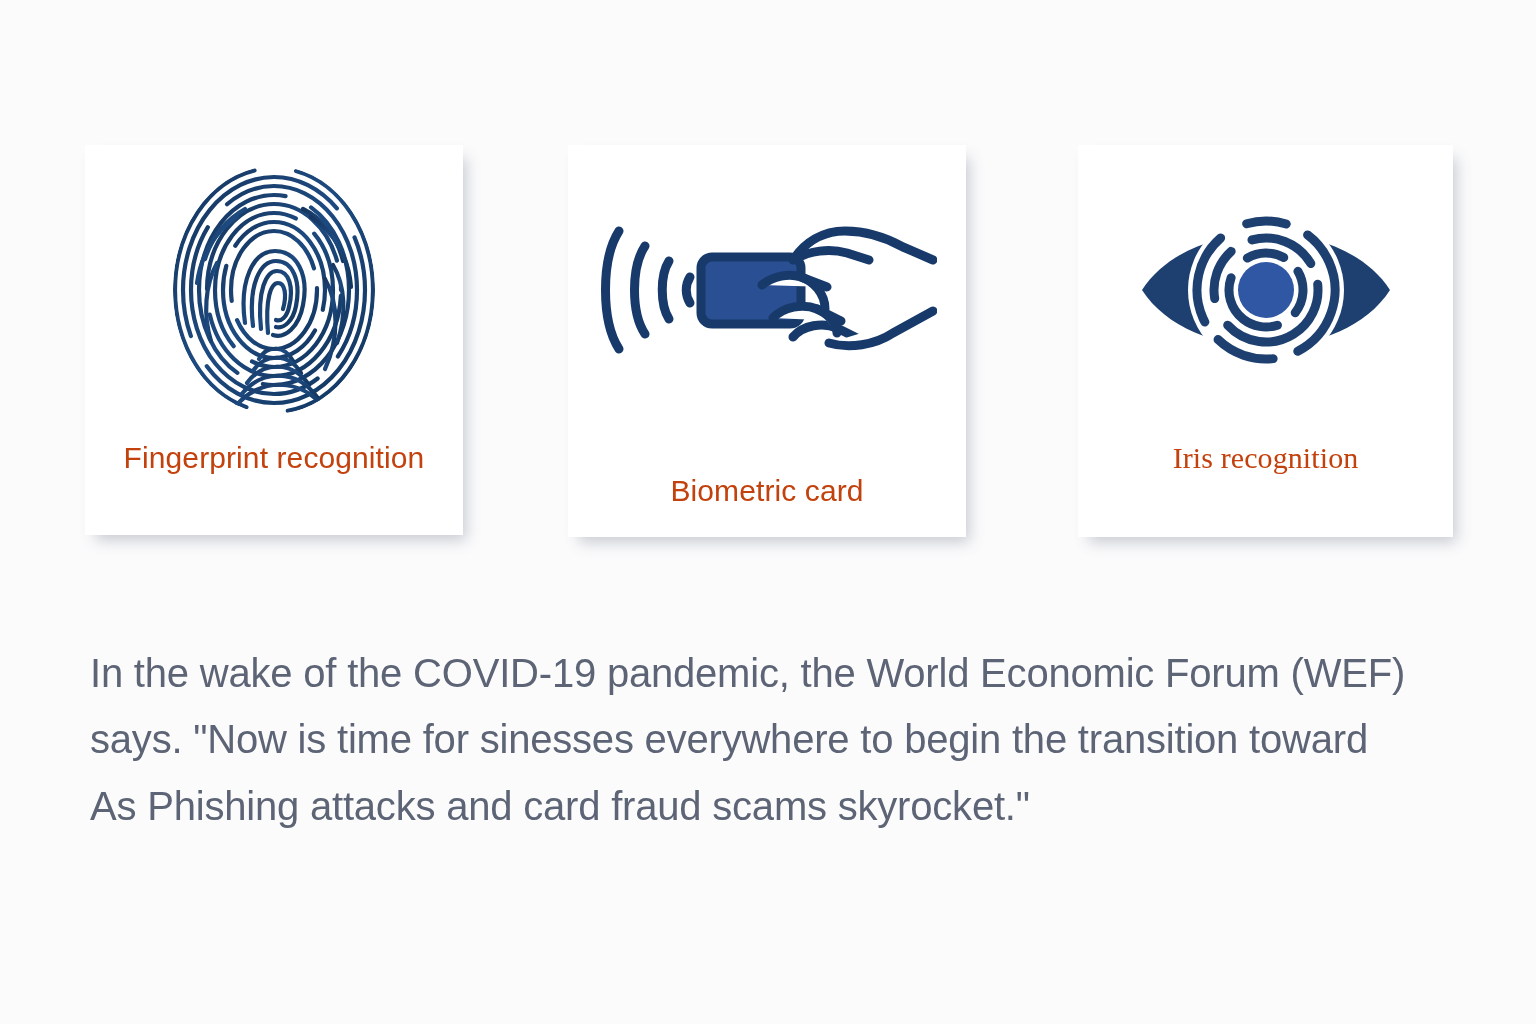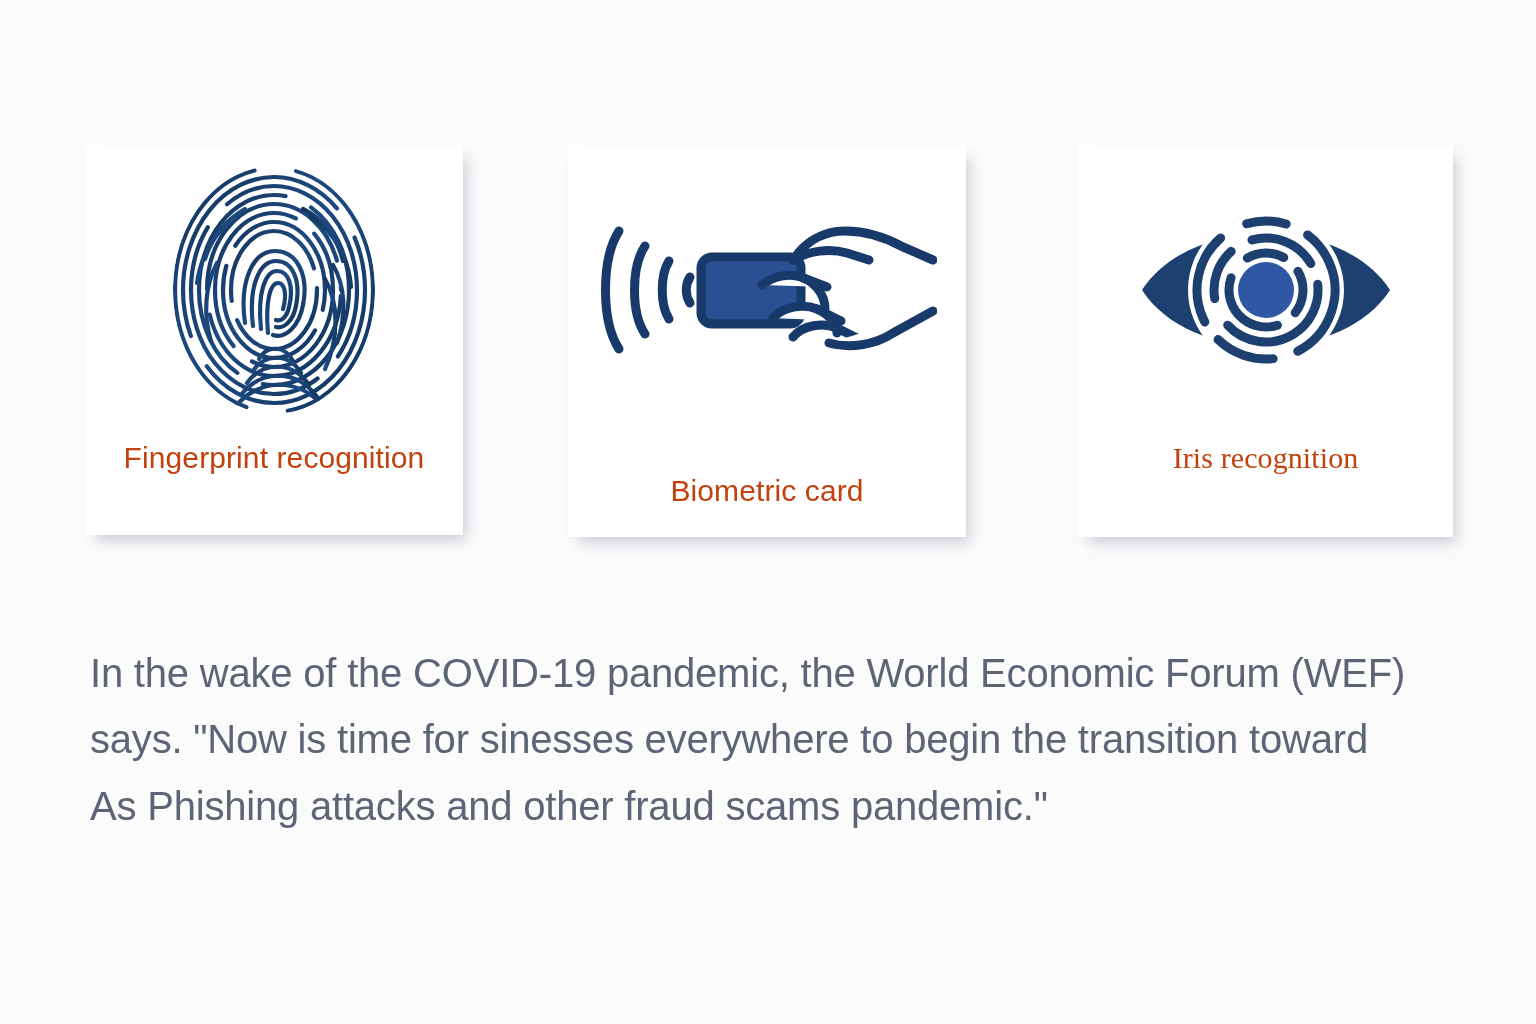--- a/index.html
+++ b/index.html
@@ -187,16 +187,16 @@
         </svg>
       </div>
       <div class="card-label">Iris recognition</div>
     </div>
 
   </div>
 
   <div class="quote">
     <span class="ln">In the wake of the COVID-19 pandemic, the World Economic Forum (WEF)</span>
     <span class="ln">says. "Now is time for sinesses everywhere to begin the transition toward</span>
-    <span class="ln">As Phishing attacks and other fraud scams pandemic."</span>
+    <span class="ln">As Phishing attacks and card fraud scams skyrocket."</span>
   </div>
 
 </div>
 
 </body></html>

